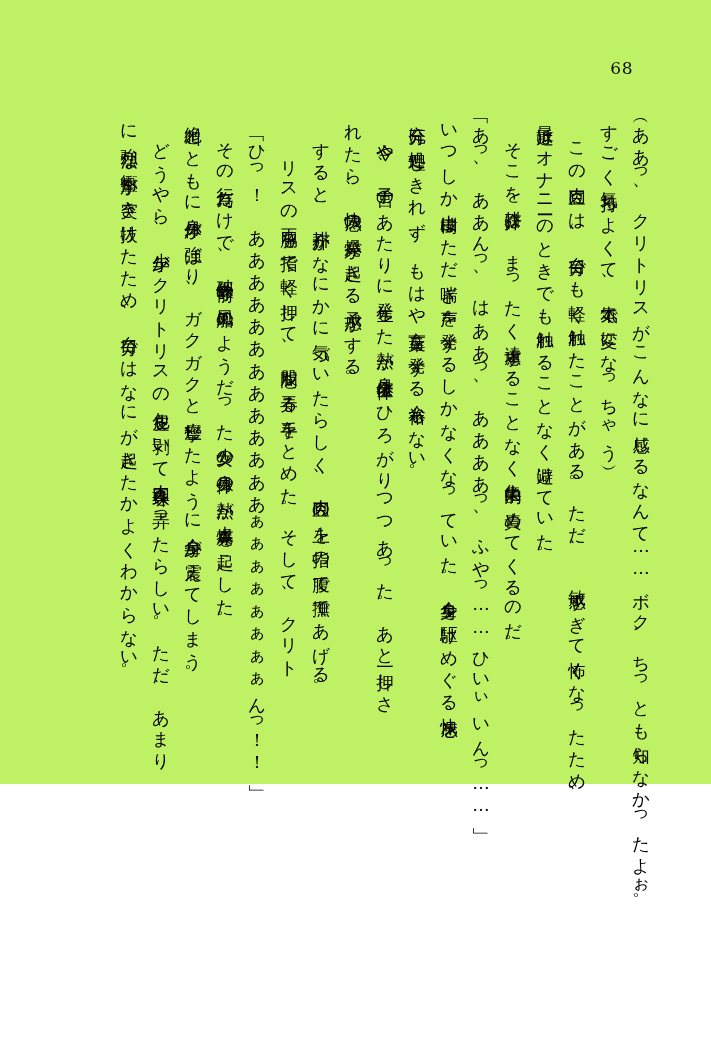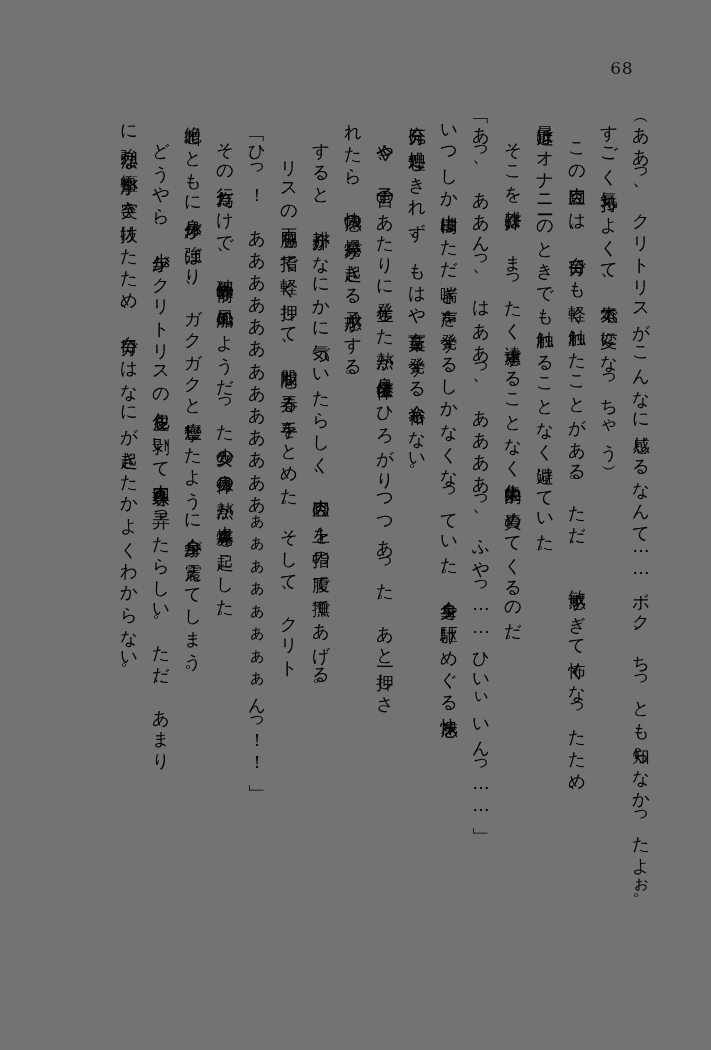--- a/index.html
+++ b/index.html
@@ -11,22 +11,22 @@
     width: 711px;
     height: 1050px;
     overflow: hidden;
     font-family: "DejaVu Serif", "Liberation Serif", serif;
     color: #000000;
   }
 
   #page {
     position: relative;
     width: 711px;
-    height: 1050px;
-    background: #737373;
+    height: 784px;
+    background: #bef264;
   }
 
   
   #page-number {
     position: absolute;
     top: 58px;
     right: 78px;
     font-size: 17px;
     font-family: "DejaVu Serif", "Liberation Serif", serif;
     letter-spacing: 0.5px;

